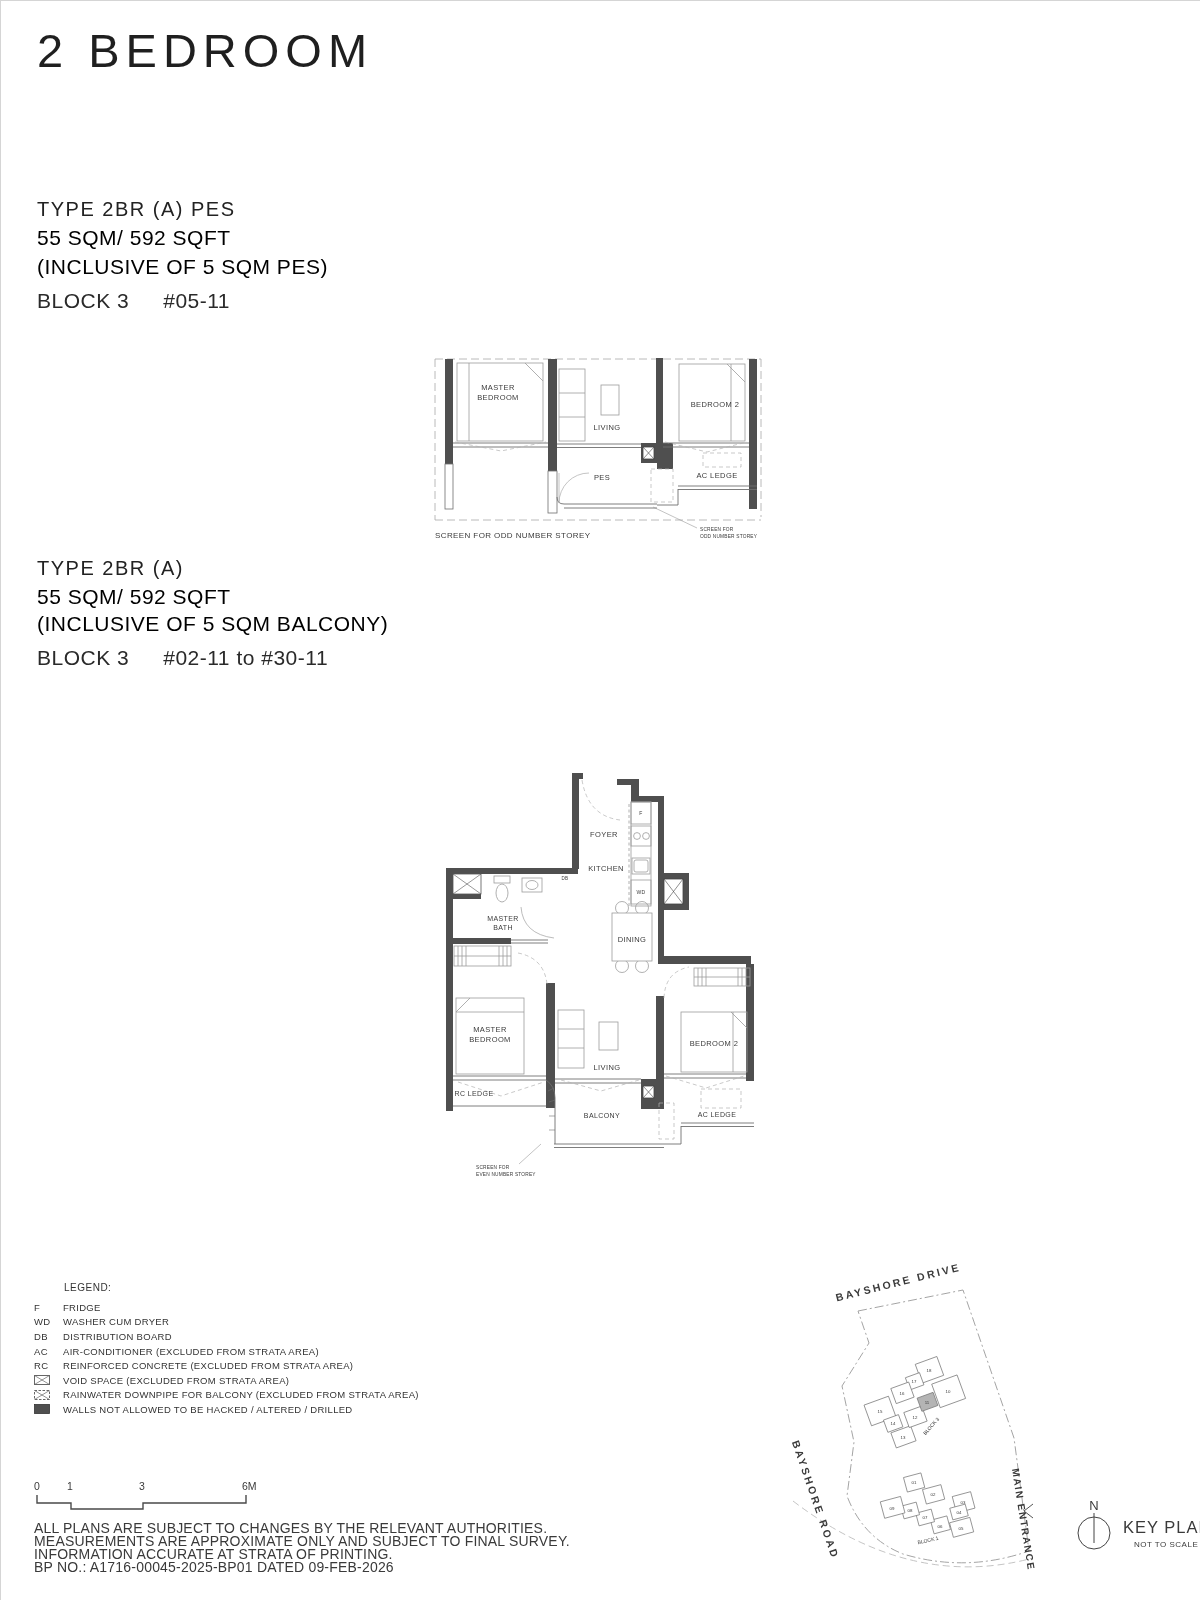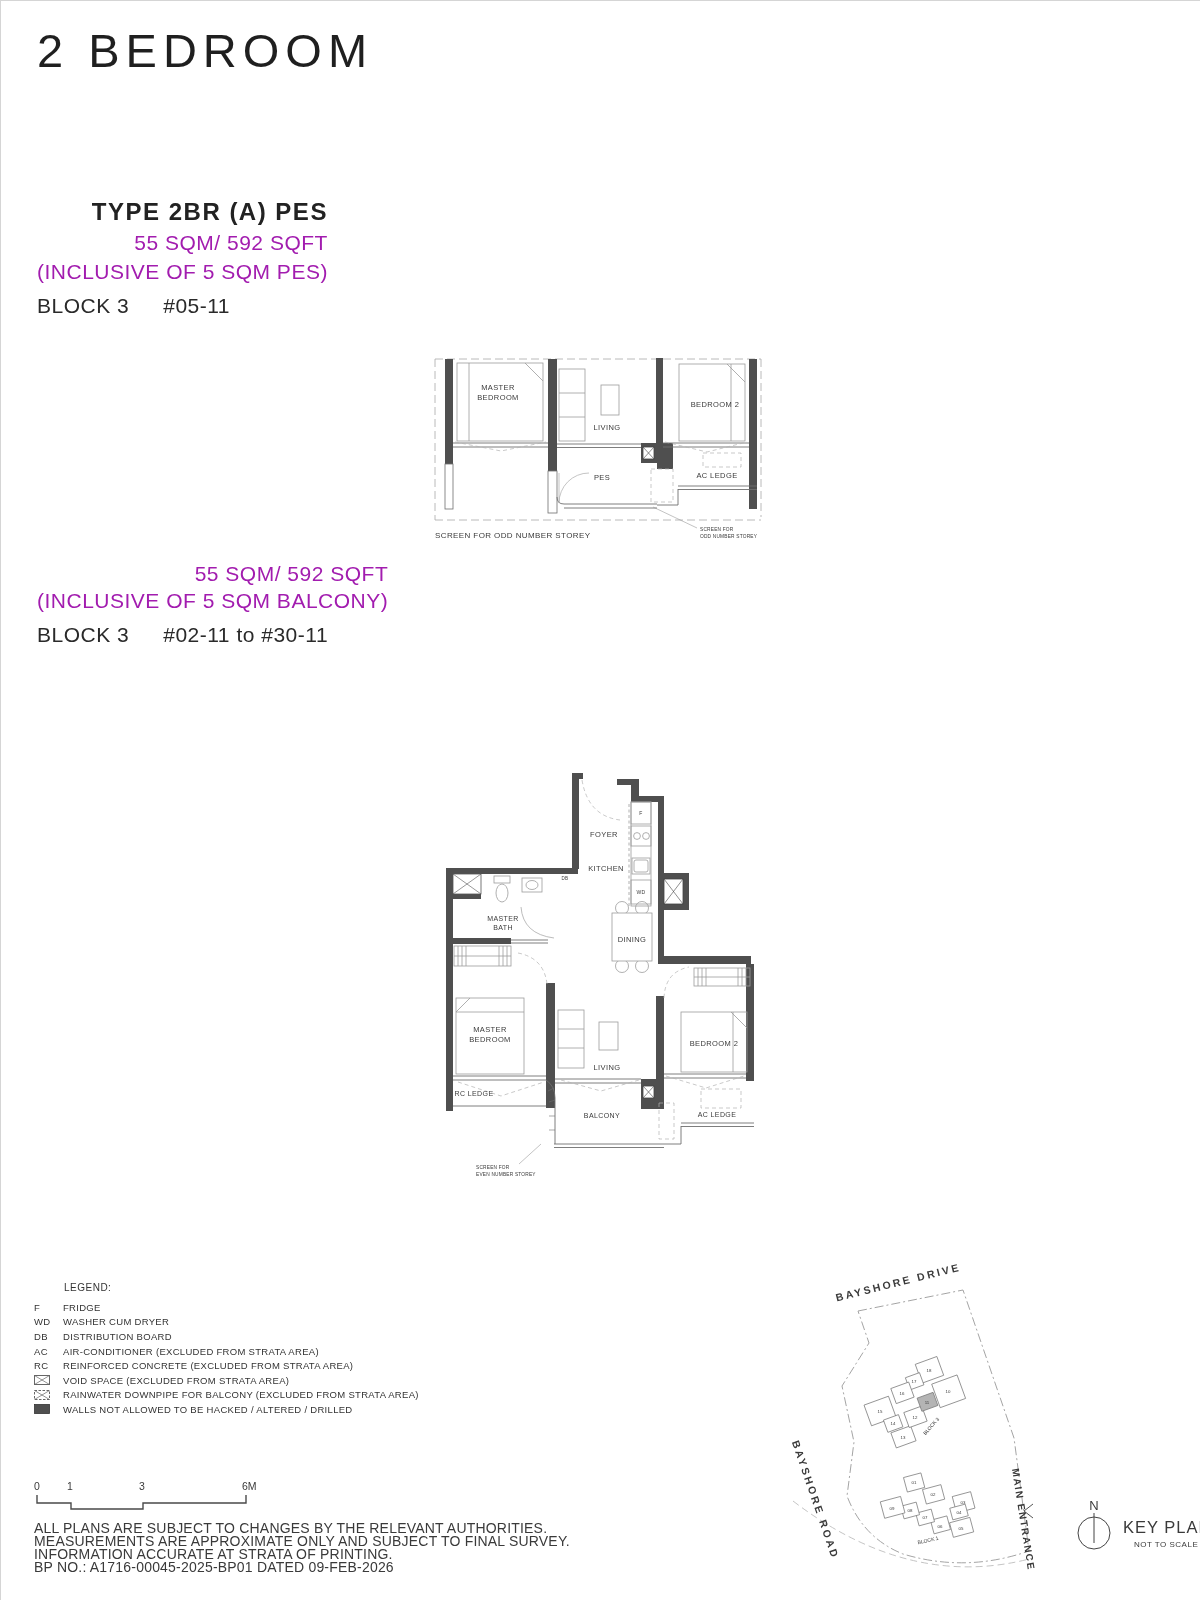--- a/index.html
+++ b/index.html
@@ -1,22 +1,22 @@
 <!DOCTYPE html>
 <html><head>
 <meta charset="utf-8">
 <style>
   html,body{margin:0;padding:0;background:#e9e9e9;}
   .page{position:relative;width:1200px;height:1600px;background:#ffffff;border:1px solid #d5d5d5;
         font-family:"Liberation Sans",sans-serif;color:#262626;overflow:hidden;}
   .abs{position:absolute;}
   .page-title{left:36px;top:22px;font-size:47px;font-weight:300;letter-spacing:6px;color:#1f1f1f;text-align:center;}
   .sec{left:36px;}
-  .sec .t{font-size:24px;font-weight:700;letter-spacing:1.5px;color:#222;text-align:right;}
-  .sec .l{font-size:21px;font-weight:300;letter-spacing:.5px;color:#a21caf;margin-top:5px;line-height:1.18;text-align:right;}
+  .sec .t{font-size:20px;font-weight:400;letter-spacing:1.5px;color:#222;}
+  .sec .l{font-size:21px;font-weight:300;letter-spacing:.5px;color:#000000;margin-top:5px;line-height:1.18;}
   .sec .blk{display:flex;gap:34px;margin-top:9px;font-size:21px;font-weight:300;letter-spacing:.5px;color:#2a2a2a;}
   svg{position:absolute;overflow:visible;}
   svg text{font-family:"Liberation Sans",sans-serif;fill:#3a3a3a;}
   .legend{left:33px;top:1281px;font-size:9.5px;color:#333;letter-spacing:.3px;}
   .legend .hd{font-size:10px;margin-bottom:7px;letter-spacing:.5px;padding-left:30px;}
   .legend .row{display:flex;align-items:center;height:14.6px;}
   .legend .k{width:29px;flex:0 0 29px;}
   .legend .ic{width:29px;flex:0 0 29px;}
   .legend .ic svg{position:static;display:block;}
   .disc{left:33px;top:1521px;font-size:14px;line-height:13px;color:#3a3a3a;letter-spacing:.2px;}
@@ -97,20 +97,21 @@
       <text x="296" y="139">AC LEDGE</text>
     </g>
     <text x="14" y="199" font-size="8" letter-spacing="0.4">SCREEN FOR ODD NUMBER STOREY</text>
     <g font-size="4.8" letter-spacing="0.2">
       <text x="279" y="192">SCREEN FOR</text>
       <text x="279" y="198.5">ODD NUMBER STOREY</text>
     </g>
   </svg>
 
   <div class="abs sec" style="top:556px">
+    <div class="t">TYPE 2BR (A)</div>
     <div class="l">55 SQM/ 592 SQFT</div>
     <div class="l" style="margin-top:2px">(INCLUSIVE OF 5 SQM BALCONY)</div>
     <div class="blk">
       <span>BLOCK 3</span>
       <span>#02-11 to #30-11</span>
     </div>
   </div>
 
   <svg viewBox="0 0 350 440" style="left:425px;top:745px;width:350px;height:440px">
     <g fill="#4f4f4f" stroke="none">

